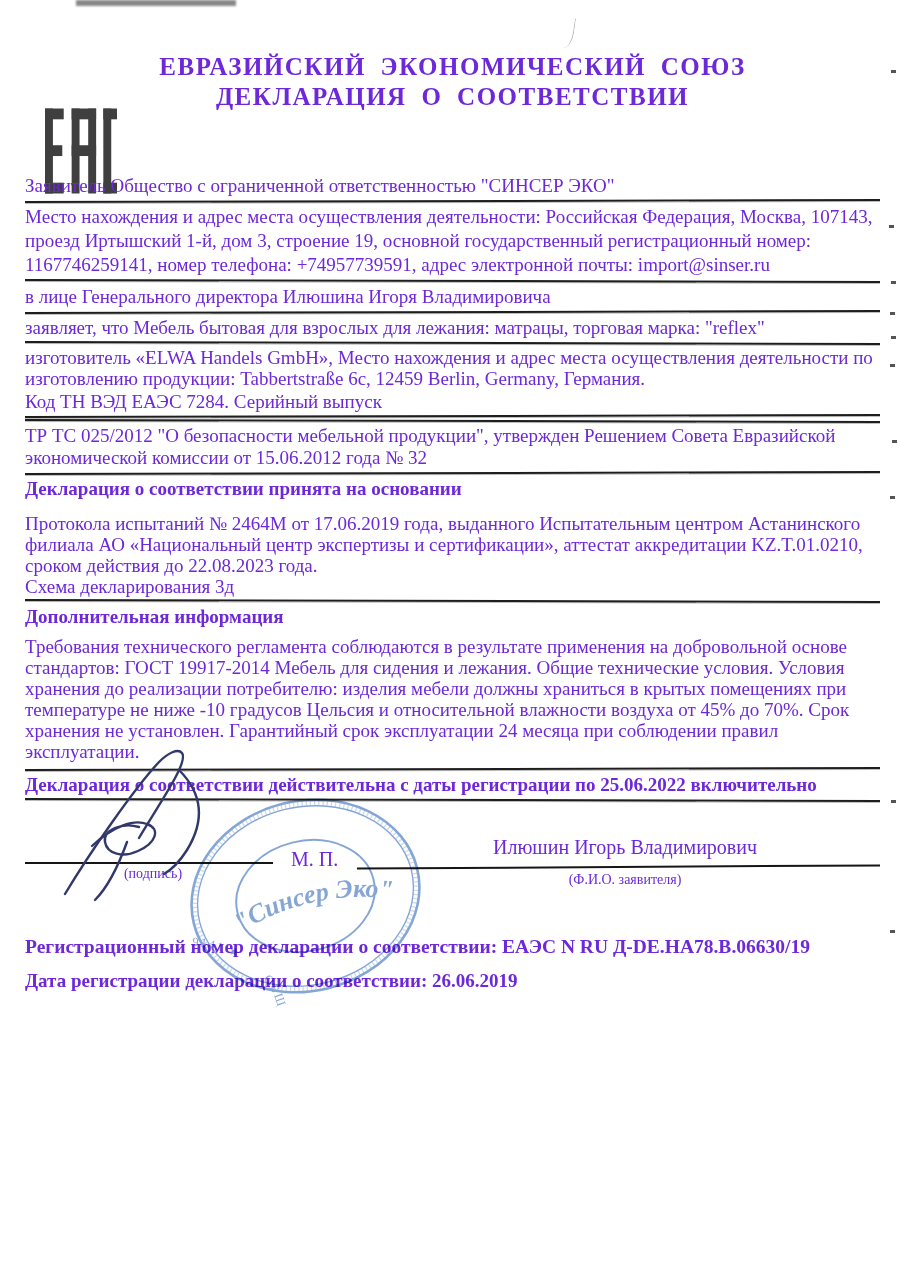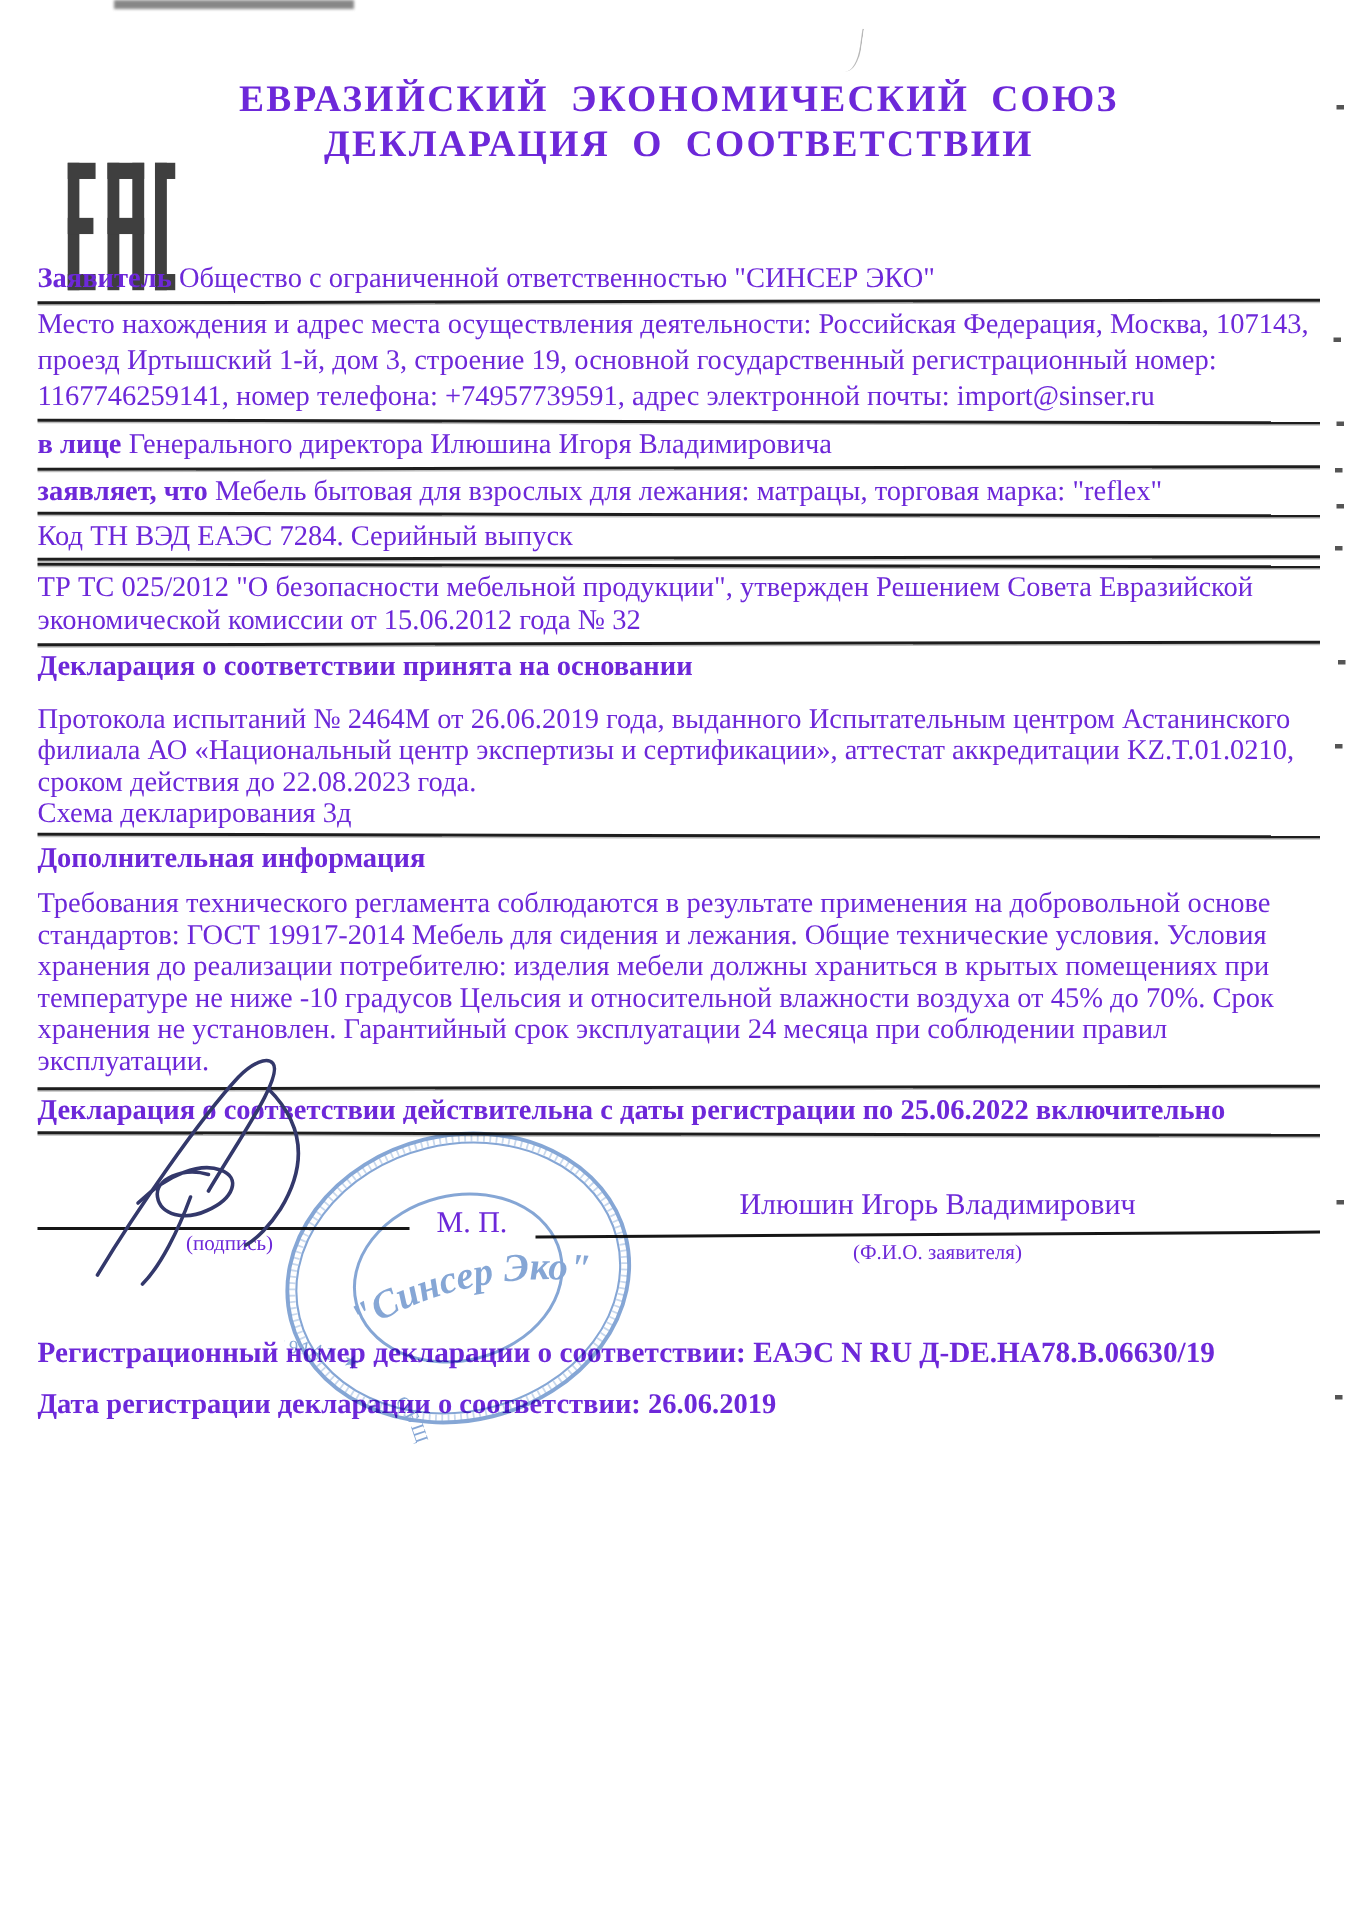--- a/index.html
+++ b/index.html
@@ -25,21 +25,21 @@
   
   .titles { text-align:center; padding-top:52px; }
   .title1, .title2 {
     font-weight: bold; font-size: 25px; letter-spacing: 1.5px; word-spacing: 7px;
     line-height: 30px;
   }
   .eac { position:absolute; left:45px; top:108px; z-index:1; }
 
   
   .row { font-size: 19px; line-height: 23px; }
-  .b { font-weight: bold; text-align: right; }
+  .b { font-weight: normal; text-align: right; }
   .rule { border-top: 2px solid #1e1e1e; box-shadow: 0 1px 0 rgba(40,40,40,.3);
     margin: 3px 0 3px 0; }
   .rule.tilt1 { transform: rotate(-0.12deg); }
   .rule.tilt2 { transform: rotate(0.12deg); }
 
   .applicant { margin-top: 62px; }
   .address { line-height: 24px; margin: 2px 0; }
   .manuf { line-height: 21px; margin-top: 2px; }
   .heading { font-weight: bold; font-size: 19px; line-height: 24px; }
   .para { line-height: 22px; }
@@ -115,29 +115,30 @@
 
     <p class="row address">Место нахождения и адрес места осуществления деятельности: Российская Федерация, Москва, 107143, проезд Иртышский 1-й, дом 3, строение 19, основной государственный регистрационный номер: 1167746259141, номер телефона: +74957739591, адрес электронной почты: import@sinser.ru</p>
     <div class="rule tilt2"></div>
 
     <p class="row"><span class="b">в лице</span> <span>Генерального директора Илюшина Игоря Владимировича</span></p>
     <div class="rule tilt1"></div>
 
     <p class="row"><span class="b">заявляет, что</span> <span>Мебель бытовая для взрослых для лежания: матрацы, торговая марка: "reflex"</span></p>
     <div class="rule tilt2"></div>
 
+    <p class="row manuf"><span class="b">изготовитель</span> <span>«ELWA Handels GmbH», Место нахождения и адрес места осуществления деятельности по изготовлению продукции: Tabbertstraße 6с, 12459 Berlin,  Germany,  Германия.</span></p>
     <p class="row manuf">Код ТН ВЭД ЕАЭС 7284. Серийный выпуск</p>
     <div class="rule tilt1"></div>
 
     <div class="rule tilt2"></div>
     <p class="row para">ТР ТС 025/2012 "О безопасности мебельной продукции", утвержден Решением Совета Евразийской экономической комиссии от 15.06.2012 года № 32</p>
     <div class="rule tilt1"></div>
 
     <p class="heading">Декларация о соответствии принята на основании</p>
-    <p class="row basis-text">Протокола испытаний № 2464М  от 26.06.2019 года, выданного Испытательным центром Астанинского филиала АО «Национальный центр экспертизы и сертификации», аттестат аккредитации KZ.T.01.0210, сроком действия до 22.08.2023 года.</p>
+    <p class="row basis-text">Протокола испытаний № 2464М  от 17.06.2019 года, выданного Испытательным центром Астанинского филиала АО «Национальный центр экспертизы и сертификации», аттестат аккредитации KZ.T.01.0210, сроком действия до 22.08.2023 года.</p>
     <p class="row" style="line-height:21px;">Схема декларирования 3д</p>
     <div class="rule tilt2"></div>
 
     <p class="heading">Дополнительная информация</p>
     <p class="row add-text">Требования технического регламента соблюдаются в результате применения на добровольной основе стандартов: ГОСТ 19917-2014 Мебель для сидения и лежания. Общие технические условия. Условия хранения до реализации потребителю: изделия мебели должны храниться в крытых помещениях при температуре не ниже -10 градусов Цельсия и относительной влажности воздуха от 45% до 70%. Срок хранения не установлен. Гарантийный срок эксплуатации 24 месяца при соблюдении правил эксплуатации.</p>
     <div class="rule tilt1" style="margin-top:6px;"></div>
 
     <p class="validity">Декларация о соответствии  действительна с даты регистрации по 25.06.2022 включительно</p>
     <div class="rule tilt2"></div>
 

